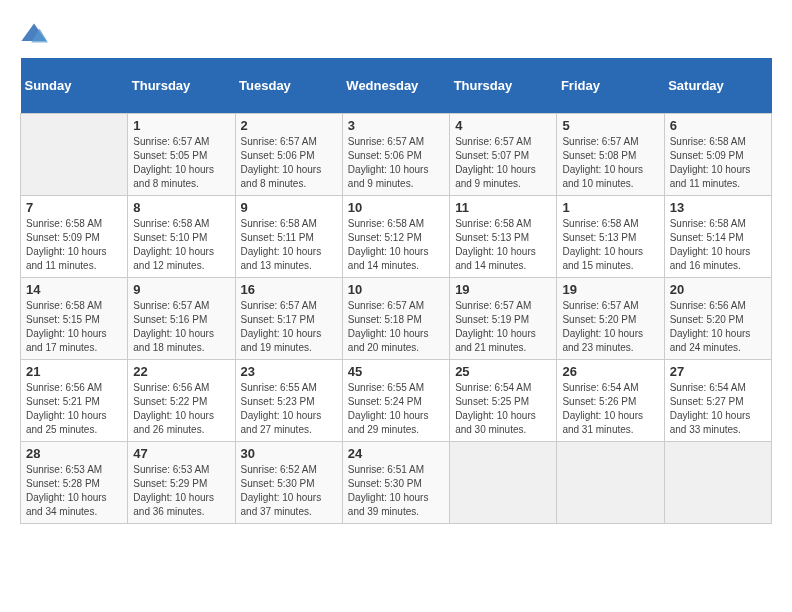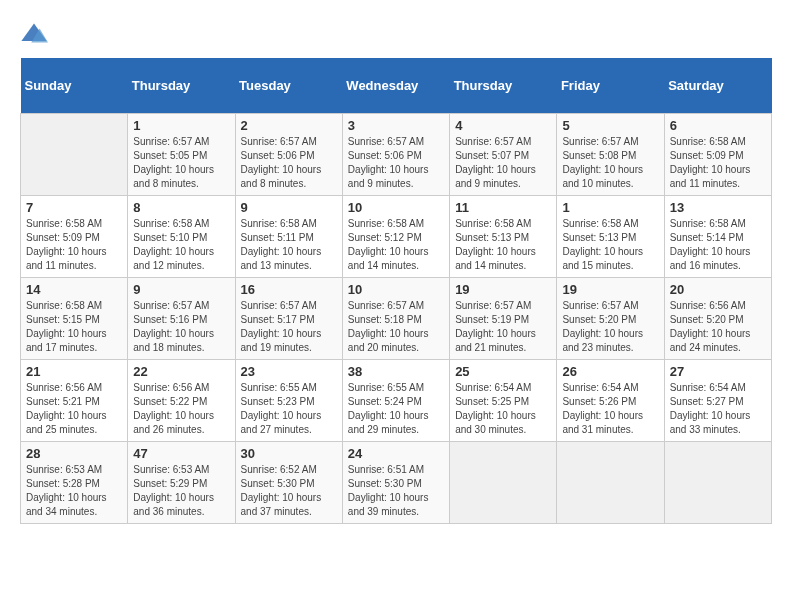--- a/index.html
+++ b/index.html
@@ -215,21 +215,21 @@
         </td>
         <td>
           <span class="day-number">22</span>
           <div class="day-info">Sunrise: 6:56 AM<br>Sunset: 5:22 PM<br>Daylight: 10 hours and 26 minutes.</div>
         </td>
         <td>
           <span class="day-number">23</span>
           <div class="day-info">Sunrise: 6:55 AM<br>Sunset: 5:23 PM<br>Daylight: 10 hours and 27 minutes.</div>
         </td>
         <td>
-          <span class="day-number">38</span>
+          <span class="day-number">45</span>
           <div class="day-info">Sunrise: 6:55 AM<br>Sunset: 5:24 PM<br>Daylight: 10 hours and 29 minutes.</div>
         </td>
         <td>
           <span class="day-number">25</span>
           <div class="day-info">Sunrise: 6:54 AM<br>Sunset: 5:25 PM<br>Daylight: 10 hours and 30 minutes.</div>
         </td>
         <td>
           <span class="day-number">26</span>
           <div class="day-info">Sunrise: 6:54 AM<br>Sunset: 5:26 PM<br>Daylight: 10 hours and 31 minutes.</div>
         </td>

